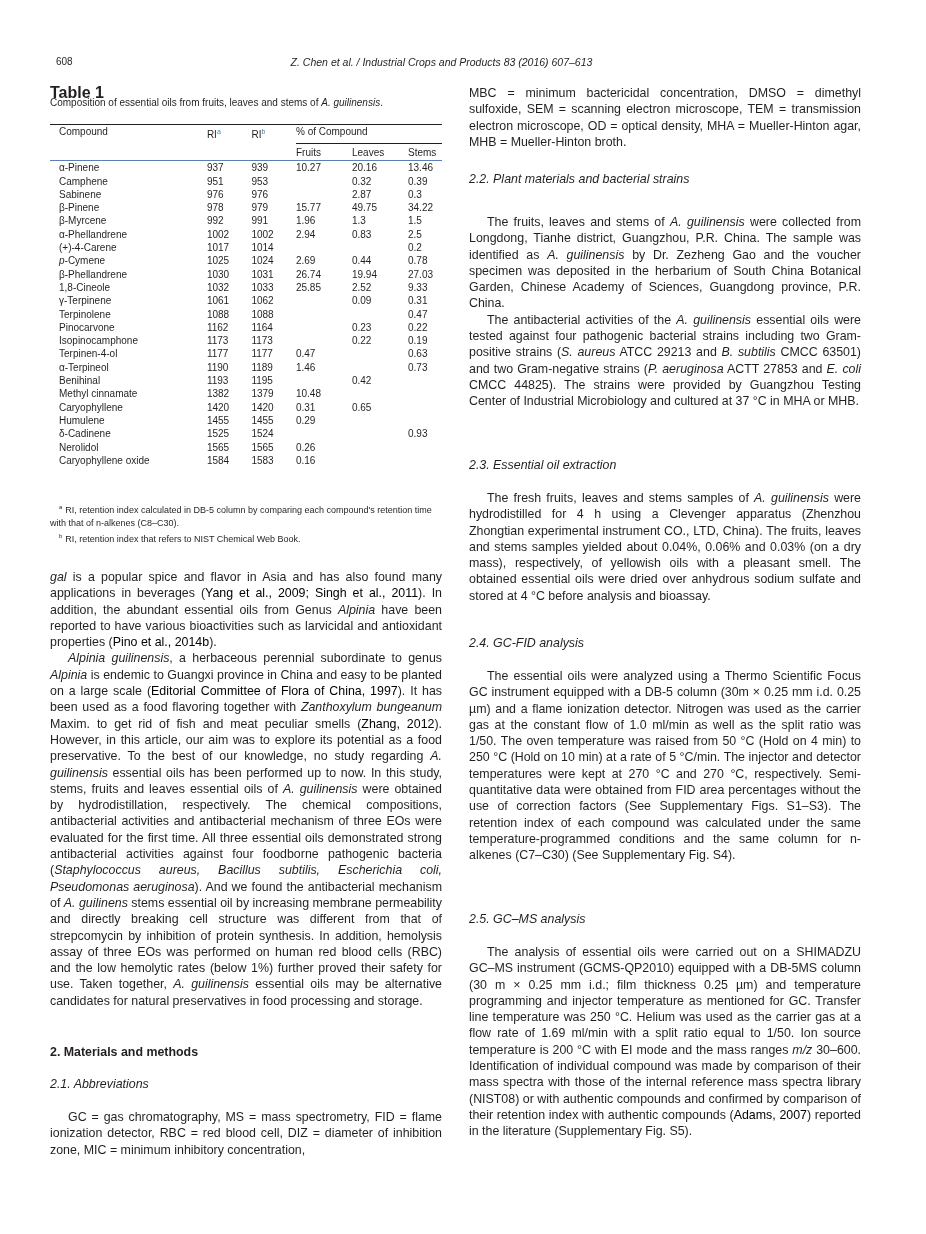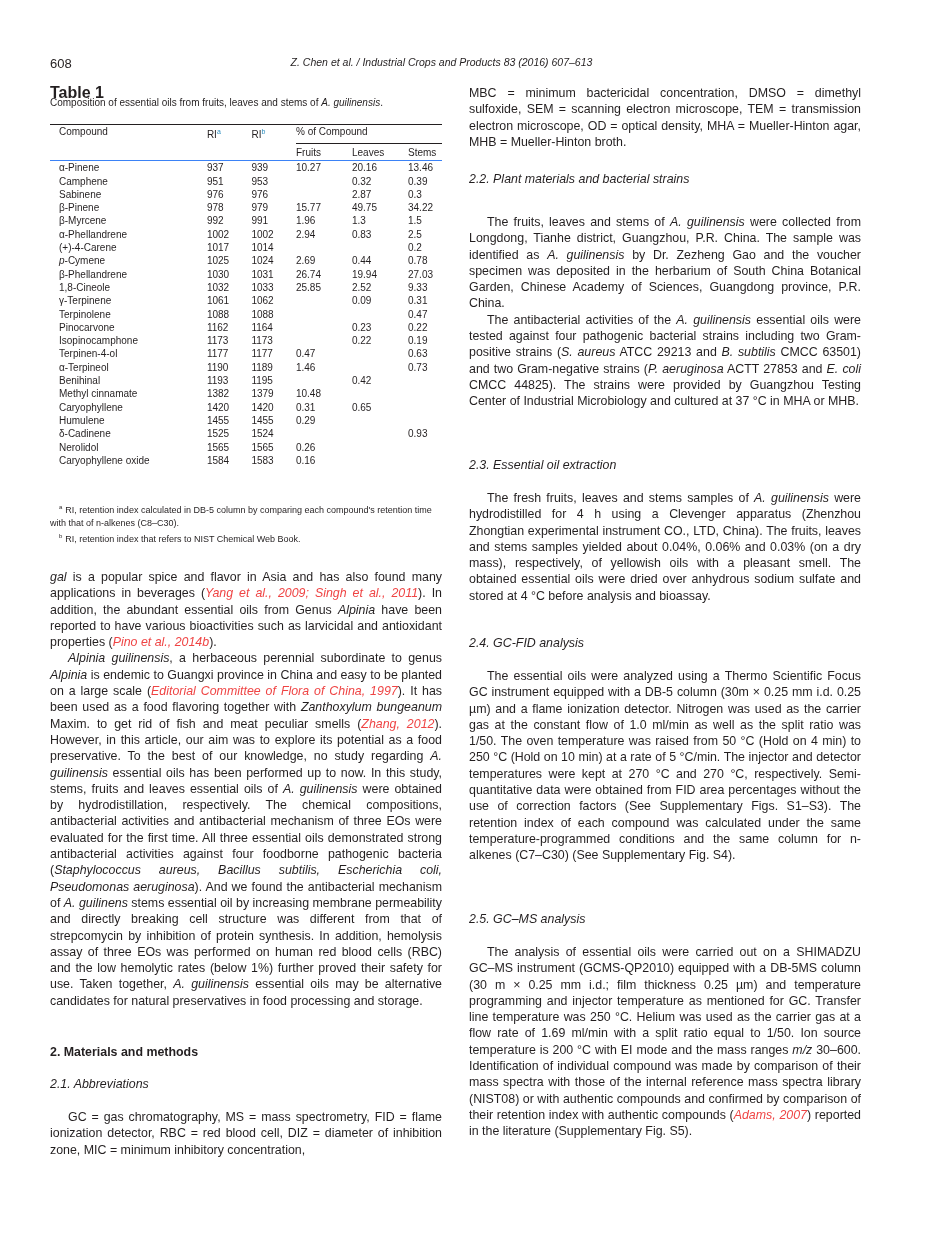--- a/index.html
+++ b/index.html
@@ -1,18 +1,18 @@
 <!DOCTYPE html>
 <html><head>
 <meta charset="utf-8">
 <style>
   html, body { margin:0; padding:0; background:#ffffff; }
   body { width:926px; height:1234px; position:relative; overflow:hidden;
          font-family:"Liberation Sans", "DejaVu Sans", sans-serif; color:#231f20; }
-  .page-num { position:absolute; left:50px; top:56px; font-size:13px; }
+  .page-num { position:absolute; left:56px; top:56px; font-size:10px; }
   .running-head { position:absolute; left:0; width:863px; top:56px; text-align:center;
                   font-size:10.5px; font-style:italic; padding-left:20px; box-sizing:border-box; }
   .col { position:absolute; top:0; width:392px; }
   .col-left { left:50px; }
   .col-right { left:469px; }
 
   
   .tbl-label { position:absolute; left:0; top:84px; font-size:16px; font-weight:bold; }
   .tbl-caption { position:absolute; left:0; top:97px; font-size:10px; white-space:nowrap; }
   .tbl-caption i { font-style:italic; }
@@ -29,21 +29,21 @@
   tr.total td { border-bottom:1px solid #231f20; padding-bottom:1px; }
   sup.fn { color:#2a8bbd; font-size:7px; vertical-align:4px; }
   .footnotes { position:absolute; left:0; top:501px; width:392px; font-size:9px; line-height:13px; }
   .footnotes p { margin:0; text-indent:9px; }
   .footnotes sup { font-size:6px; vertical-align:4px; margin-right:3px; }
 
   
   .text { font-size:12.4px; line-height:16.3px; text-align:justify; }
   .text p { margin:0; text-indent:18px; }
   .text p.noindent { text-indent:0; }
-  a.ref { color:#ef4444; text-decoration:none;font-style:italic; }
+  a.ref { color:#000000; text-decoration:none; }
   .sec-head { font-size:12.4px; font-weight:bold; position:absolute; left:0; }
   .subsec-head { font-size:12.4px; font-style:italic; position:absolute; left:0; }
 </style>
 </head>
 <body>
 
 <div class="page-num">608</div>
 <div class="running-head">Z. Chen et al. / Industrial Crops and Products 83 (2016) 607–613</div>
 
 <div class="col col-left">

